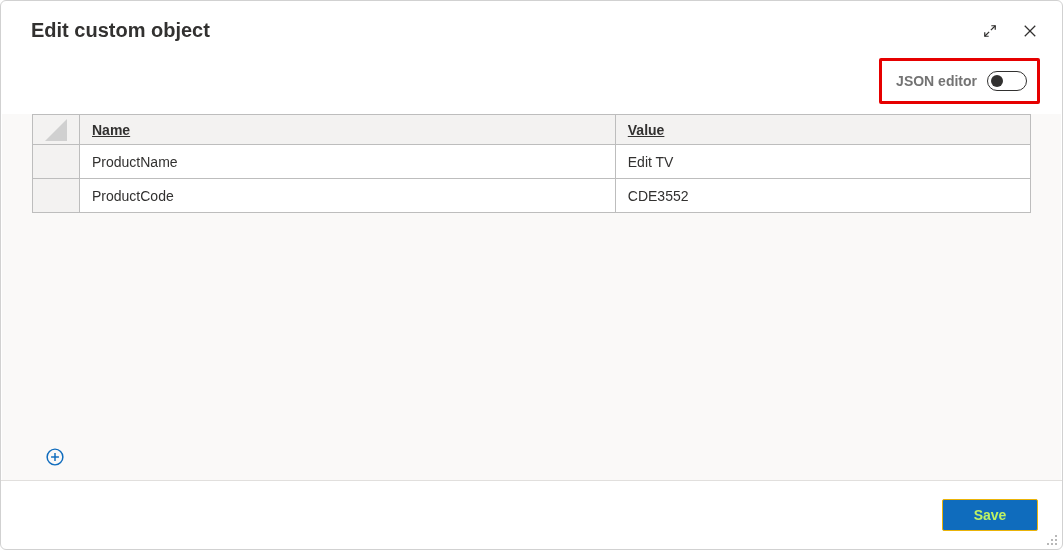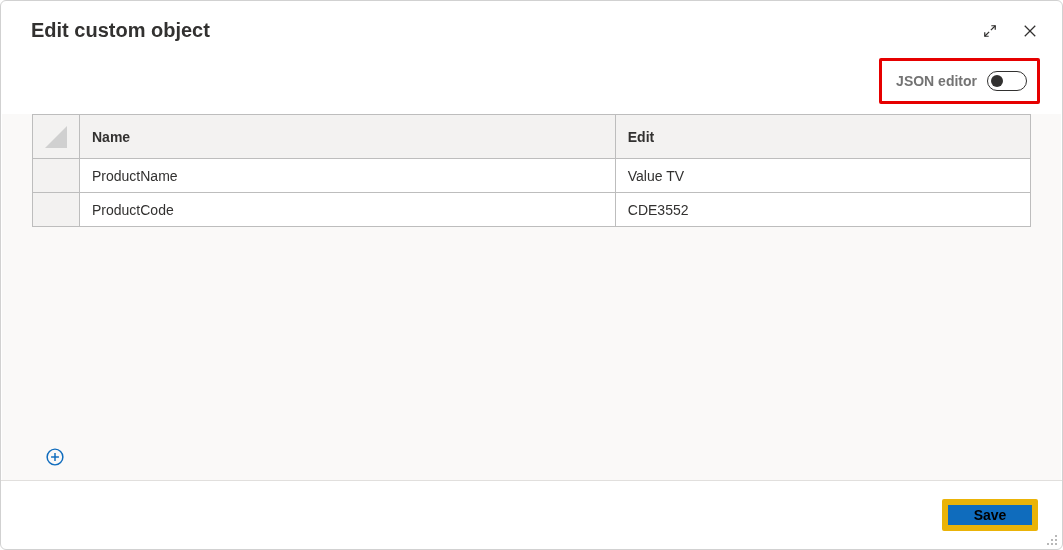--- a/index.html
+++ b/index.html
@@ -97,22 +97,23 @@
     }
     table.data th, table.data td {
       border: 1px solid #bdbdbd;
       text-align: left;
       font-size: 14px;
     }
     table.data th {
       background: #f3f2f1;
       font-weight: 600;
       color: #323130;
-      height: 44px;
+      height: 30px;
       padding: 0 12px;
+      text-decoration: underline;
     }
     table.data td {
       height: 34px;
       padding: 8px 12px;
       color: #323130;
     }
     th.corner-cell {
       width: 36px;
       padding: 0;
       background: #f3f2f1;
@@ -158,22 +159,22 @@
       border-radius: 2px;
       font-size: 14px;
       font-weight: 600;
       cursor: pointer;
       display: flex;
       align-items: center;
       justify-content: center;
     }
     .btn-primary {
       background: #0f6cbd;
-      color: #000000;
-      border: 6px solid #eab308;
+      color: #bef264;
+      border: 1px solid #eab308;
     }
     .btn-secondary {
       background: #fff;
       color: #323130;
       border: 1px solid #8a8886;
     }
     .resize-grip {
       position: absolute;
       right: 4px;
       bottom: 4px;
@@ -218,28 +219,28 @@
   </div>
 
   <div class="table-wrapper">
     <table class="data">
       <thead>
         <tr>
           <th class="corner-cell">
             <div class="corner-triangle"></div>
           </th>
           <th>Name</th>
-          <th>Edit</th>
+          <th>Value</th>
         </tr>
       </thead>
       <tbody id="rows-body">
           <tr>
             <td class="row-handle"></td>
             <td>ProductName</td>
-            <td>Value TV</td>
+            <td>Edit TV</td>
           </tr>
           <tr>
             <td class="row-handle"></td>
             <td>ProductCode</td>
             <td>CDE3552</td>
           </tr>
         </tbody>
     </table>
     <div class="table-spacer"></div>
     <div class="add-row-bar">

